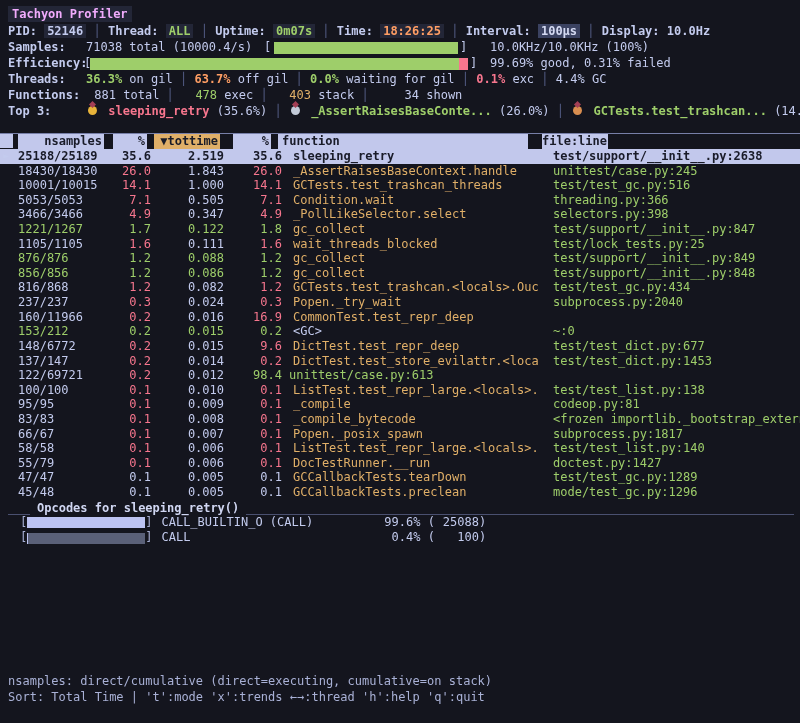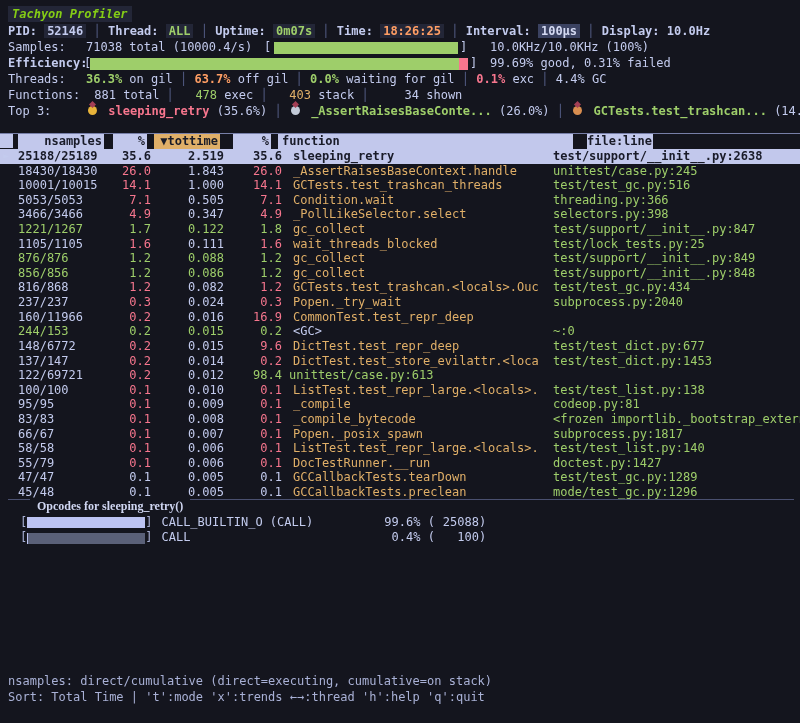--- a/index.html
+++ b/index.html
@@ -10,60 +10,60 @@
   }
   *{margin:0;padding:0;box-sizing:border-box;}
   html,body{width:800px;height:723px;overflow:hidden;}
   body{background:var(--bg);color:var(--fg);font-family:"DejaVu Sans Mono","Liberation Mono",monospace;font-size:12px;}
   .line{position:absolute;left:8px;right:0;height:15.8px;line-height:15.8px;white-space:pre;}
   .b{font-weight:bold;}
   .sep{color:var(--dim);white-space:pre;}
   .green{color:var(--green);} .orange{color:var(--orange);} .orange2{color:var(--orange2);}
   .red{color:var(--red);}
   .app-title{top:7px;}
-  .app-title span{background:var(--valbg);color:#84cc16;font-weight:bold;padding:1px 4px;font-style:italic;}
-  .statlbl{display:inline-block;width:78px;font-weight:normal;}
+  .app-title span{background:var(--valbg);color:#f0abfc;font-weight:bold;padding:1px 4px;}
+  .statlbl{display:inline-block;width:78px;font-weight:bold;}
   .val{background:var(--valbg);padding:0 3px;font-weight:bold;}
   .val2{background:var(--valbg2);padding:0 3px;font-weight:bold;color:#d5daf2;}
   
   .bar{display:inline-block;height:12px;vertical-align:middle;position:relative;top:-1px;background:var(--green);}
   .effbar{display:inline-flex;width:378px;}
   .effbar .good{background:var(--green);height:12px;}
   .effbar .bad{background:var(--red);height:12px;flex:1;}
   
   .topline{position:absolute;top:133px;left:0;width:800px;height:1px;background:#777fa8;}
   .hstub{position:absolute;top:134px;left:0;width:13px;height:14px;background:var(--selbg);}
   .tbl{position:absolute;top:134px;left:0;width:800px;}
   .thead,.trow{display:flex;padding-left:18px;position:relative;}
   .thead{height:15px;line-height:14px;}
   .trow{height:14.62px;line-height:14.6px;}
   .h{background:var(--selbg);color:var(--selfg);font-weight:bold;white-space:pre;}
   .h.ns{width:86px;margin-right:9px;text-align:right;padding-right:2px;}
   .h.p1{width:34px;margin-right:7px;text-align:right;padding-right:2px;}
   .h.tot{width:66px;margin-right:13px;text-align:right;padding-right:2px;background:var(--orange);}
   .h.p2{width:38px;margin-right:7px;text-align:right;padding-right:2px;}
-  .h.fn{width:295px;margin-right:14px;padding-left:4px;}
+  .h.fn{width:250px;margin-right:14px;padding-left:4px;}
   .h.file{width:66px;}
   .c{white-space:pre;overflow:hidden;}
   .c.ns{width:86px;margin-right:13px;text-align:left;}
   .c.p1{width:34px;margin-right:7px;text-align:right;}
   .c.tot{width:66px;margin-right:20px;text-align:right;}
   .c.p2{width:38px;margin-right:7px;text-align:right;}
   .c.fn{width:250px;margin-right:14px;padding-left:4px;color:var(--orange);}
   .c.fn.plain{color:var(--fg);}
   .c.file{flex:1;color:var(--green);}
   .c.g{color:var(--green);} .c.r{color:var(--red);}
   .trow .arrow{position:absolute;left:3px;top:0;font-size:10px;color:var(--fg);display:none;}
   .trow.sel{background:var(--selbg);}
   .trow.sel::before{content:"";position:absolute;left:0;top:0;width:2px;height:100%;background:var(--selbg);}
   .trow.sel .c,.trow.sel .c.fn,.trow.sel .c.file,.trow.sel .c.g,.trow.sel .c.r{color:var(--selfg);font-weight:bold;}
   .trow.sel .arrow{display:block;}
   
   .opcodes{position:absolute;top:499px;left:0;width:800px;}
-  .op-title-line{display:flex;align-items:flex-start;height:15.5px;padding:0 6px 0 8px;font-family:Liberation Serif, serif;}
+  .op-title-line{display:flex;align-items:flex-end;height:15.5px;padding:0 6px 0 8px;}
   .dash{height:1px;background:#4a5070;}
   .dash.short{width:22px;}
   .dash.long{flex:1;}
   .op-title{font-weight:bold;color:#d0d6f2;margin:0 7px;white-space:pre;}
   .op-row{height:15.7px;line-height:15.7px;padding-left:20px;display:flex;align-items:center;white-space:pre;}
   .op-row .br{color:var(--muted);}
   .op-bar{display:inline-block;width:118px;height:11px;background:var(--bartrack);position:relative;}
   .op-fill{position:absolute;left:0;top:0;height:100%;background:var(--barfill);}
   .op-name{padding-left:9px;width:222px;overflow:hidden;}
   .op-pct{display:inline-block;width:46px;text-align:right;}
@@ -209,21 +209,21 @@
       <div class="trow">
 
     <span class="c ns">160/11966</span>
     <span class="c p1 r">0.2</span>
     <span class="c tot">0.016</span>
     <span class="c p2 r">16.9</span>
     <span class="c fn">CommonTest.test_repr_deep</span>
   </div>
       <div class="trow">
 
-    <span class="c ns g">244/153</span>
+    <span class="c ns g">153/212</span>
     <span class="c p1 g">0.2</span>
     <span class="c tot g">0.015</span>
     <span class="c p2 g">0.2</span>
     <span class="c fn plain">&lt;GC&gt;</span>
     <span class="c file">~:0</span>
   </div>
       <div class="trow">
 
     <span class="c ns">148/6772</span>
     <span class="c p1 r">0.2</span>

